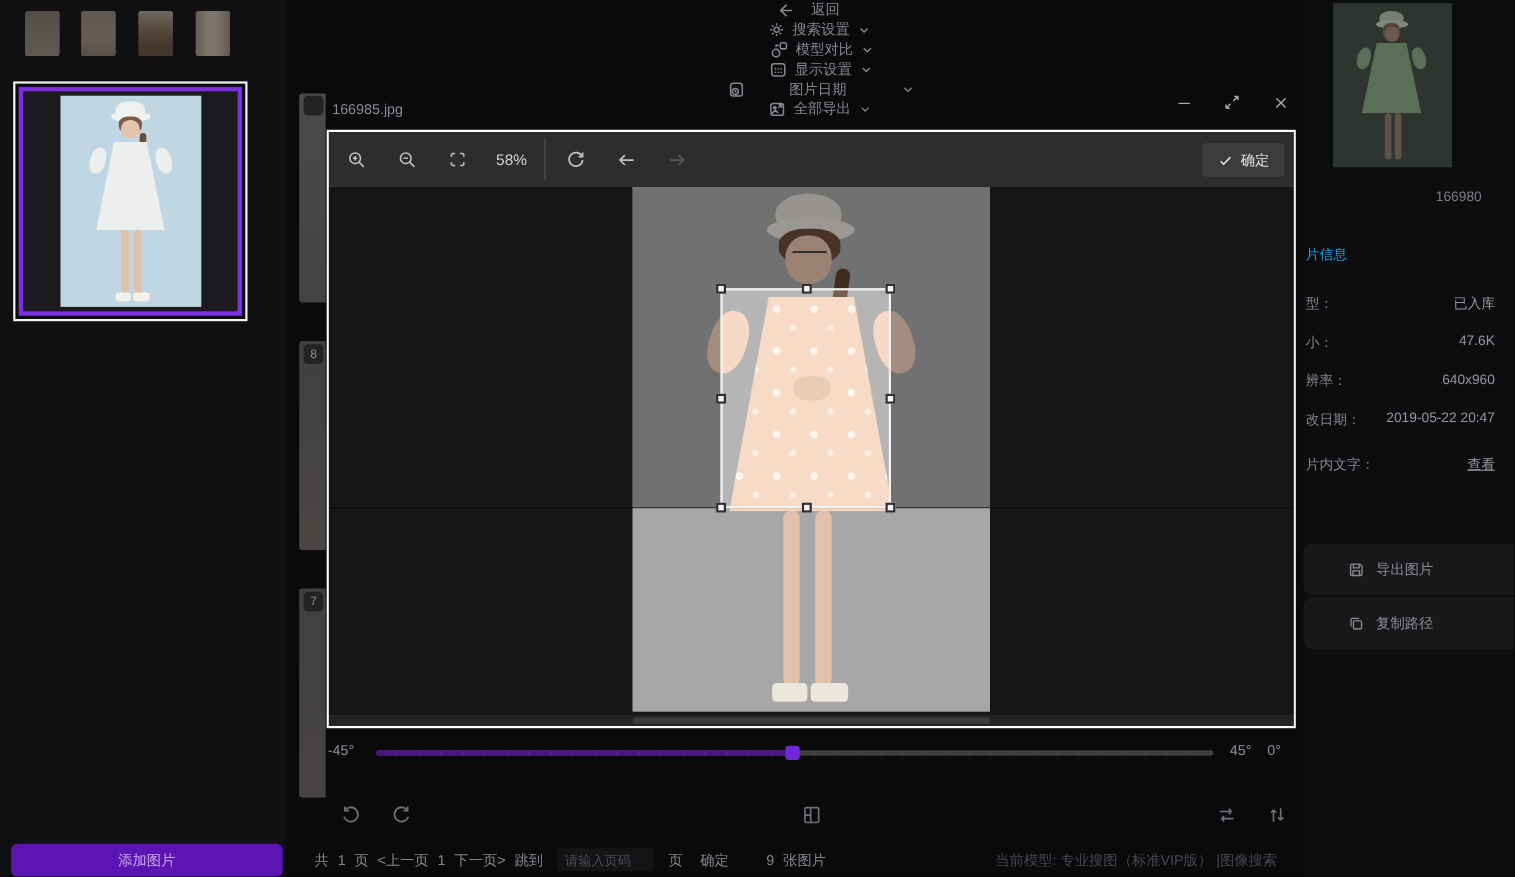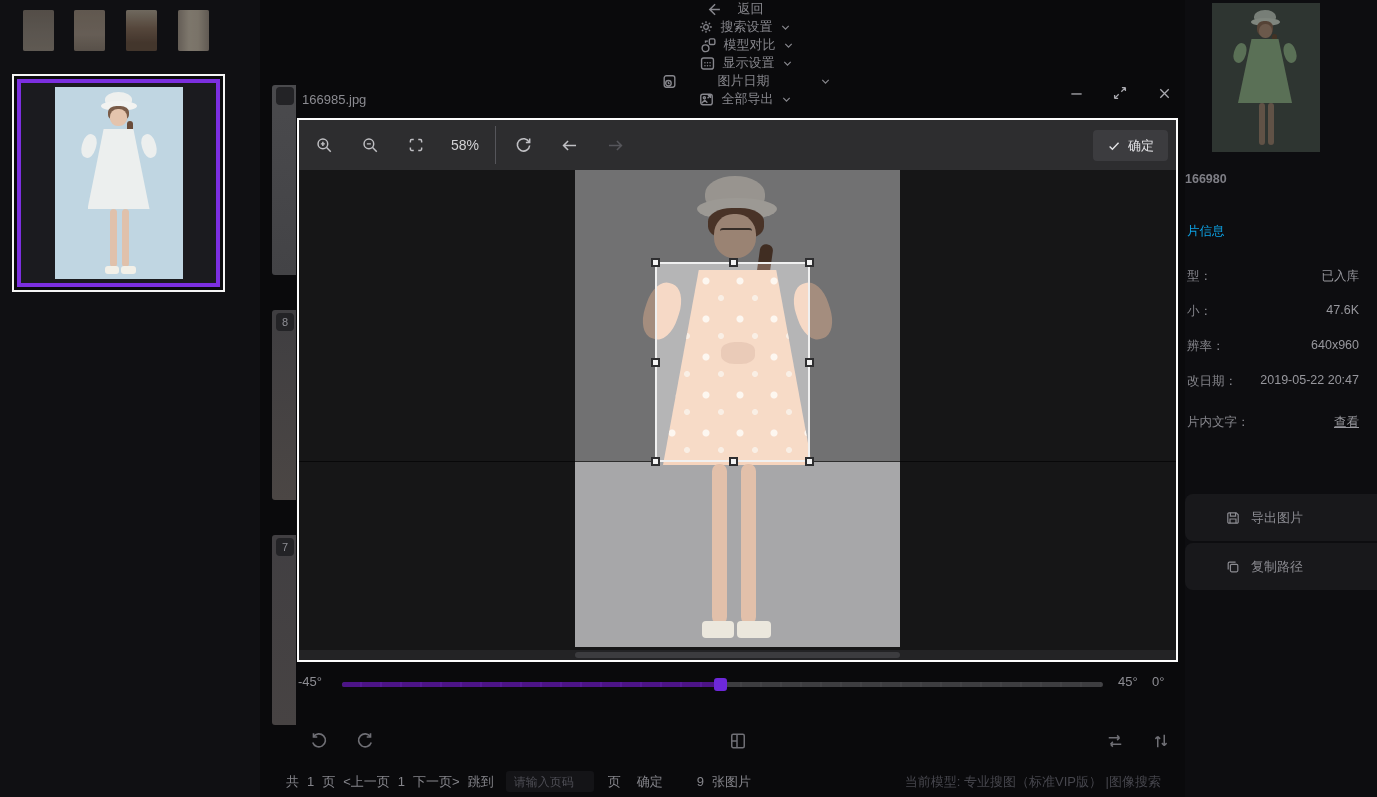--- a/index.html
+++ b/index.html
@@ -62,21 +62,21 @@
   .rot-handle { position:absolute; left:372px; top:-4px; width:13px; height:13px; border-radius:3px; background:#6d28d9; cursor:grab; }
   .rot-label { position:absolute; top:0; }
 
   .mod-tools { position:absolute; left:0; top:648px; width:100%; height:26px; color:#6f6f75; }
   .mt-btn { position:absolute; width:26px; height:26px; display:flex; align-items:center; justify-content:center; cursor:pointer; }
 
   
   .sidebar-right { position:absolute; left:1185px; top:0; width:192px; height:797px; background:#0d0d10; font-size:12.5px; }
   .rthumb { position:absolute; left:27px; top:3px; width:108px; height:149px; background:#3c443f; overflow:hidden; }
   .rthumb::after { content:""; position:absolute; inset:0; background:rgba(0,0,0,.22); }
-  .rname { position:absolute; left:0; top:172px; width:162px; text-align:left; color:#7e7e85; font-size:12.5px;font-weight:bold; }
+  .rname { position:absolute; left:0; top:172px; width:162px; text-align:right; color:#7e7e85; font-size:12.5px; }
   .rsection { position:absolute; left:2px; top:223px; color:#0ea5e9; }
   .info-row { position:absolute; left:2px; width:172px; display:flex; justify-content:space-between; color:#85858b; }
   .info-val { color:#97979d; }
   .rbtn { position:absolute; left:0; width:192px; height:47px; background:#18181b; border:none; border-radius:8px 0 0 8px; color:#8b8b91; font-size:13px; display:flex; align-items:center; gap:10px; padding-left:40px; cursor:pointer; font-family:inherit; }
 
   svg { display:block; }
   .figpart { position:absolute; }
 </style>
 </head>
 <body>
@@ -101,20 +101,21 @@
           <div class="figpart" style="left:27px;top:47px;width:14px;height:24px;background:#ecefee;border-radius:45%;transform:rotate(16deg);"></div>
           <div class="figpart" style="left:87px;top:47px;width:14px;height:24px;background:#ecefee;border-radius:45%;transform:rotate(-16deg);"></div>
           <div class="figpart" style="left:55px;top:122px;width:7px;height:58px;background:#e0c1ab;border-radius:4px;"></div>
           <div class="figpart" style="left:67px;top:122px;width:7px;height:58px;background:#e0c1ab;border-radius:4px;"></div>
           <div class="figpart" style="left:50px;top:179px;width:14px;height:8px;background:#f2f0e8;border-radius:3px;"></div>
           <div class="figpart" style="left:66px;top:179px;width:15px;height:8px;background:#f2f0e8;border-radius:3px;"></div>
         </div>
       </div>
     </div>
 
+    <button class="add-btn">添加图片</button>
   </div>
 
   <div class="toolbar-top">
     <div class="tb-item" style="margin-left:23px;">
       <svg class="ic" width="17" height="17" viewBox="0 0 16 16" fill="none" stroke="#87878d" stroke-width="1.4">
           <path d="M9.5 3 4.5 8l5 5M4.5 8H14"></path>
         </svg>
       <span style="margin-left:9px;">返回</span>
     </div>
     <div class="tb-item" style="margin-left:43px;">

